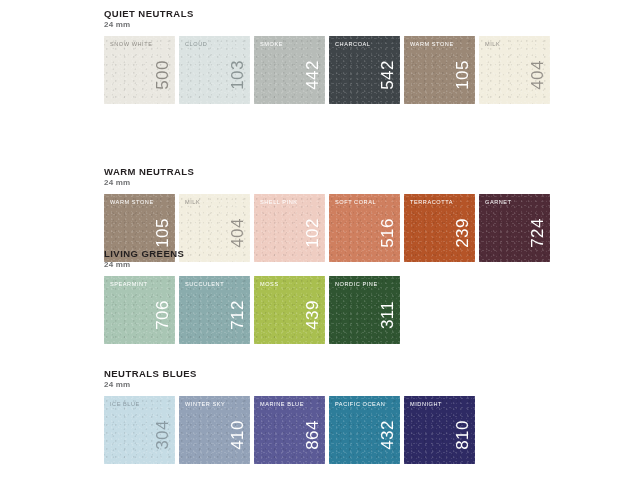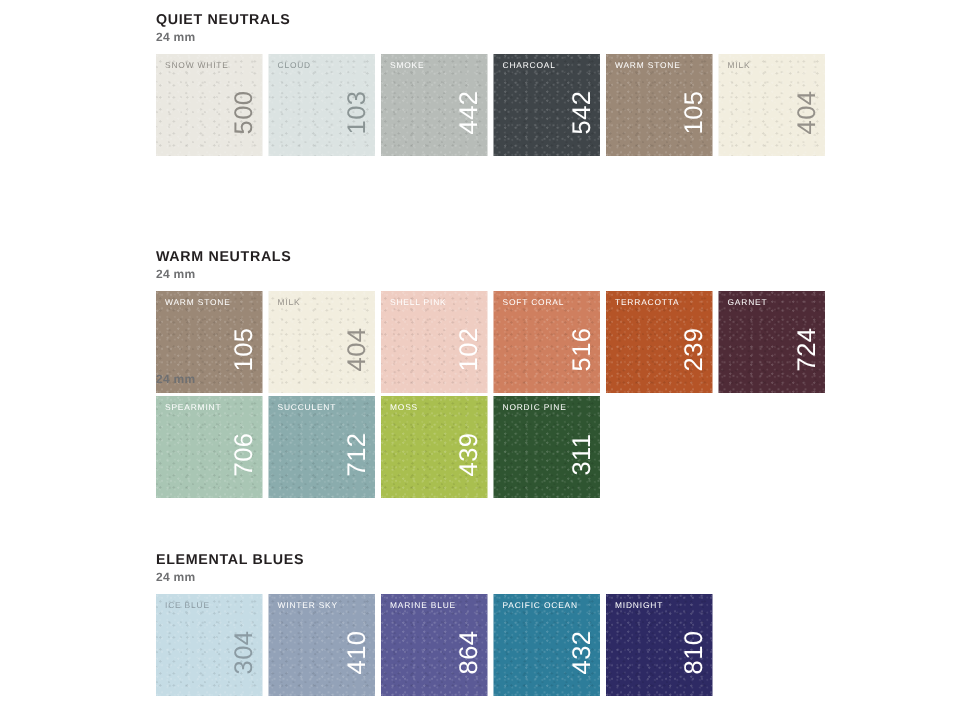--- a/index.html
+++ b/index.html
@@ -198,20 +198,21 @@
         <div class="swatch" style="background: rgb(79, 43, 55);">
           <div class="swatch-texture"></div>
           <div class="swatch-name" style="color: rgb(255, 255, 255);">GARNET</div>
           <div class="code-wrap">
             <div class="code-inner" style="color: rgb(255, 255, 255);">724</div>
           </div>
         </div>
       </div>
     </div>
     <div class="palette-section" style="top: 248px;">
+      <div class="section-title">LIVING GREENS</div>
       <div class="section-sub">24 mm</div>
       <div class="swatch-row">
         <div class="swatch" style="background: rgb(169, 198, 180);">
           <div class="swatch-texture"></div>
           <div class="swatch-name" style="color: rgb(255, 255, 255);">SPEARMINT</div>
           <div class="code-wrap">
             <div class="code-inner" style="color: rgb(255, 255, 255);">706</div>
           </div>
         </div>
         <div class="swatch" style="background: rgb(138, 172, 173);">
@@ -231,21 +232,21 @@
         <div class="swatch" style="background: rgb(47, 85, 49);">
           <div class="swatch-texture"></div>
           <div class="swatch-name" style="color: rgb(255, 255, 255);">NORDIC PINE</div>
           <div class="code-wrap">
             <div class="code-inner" style="color: rgb(255, 255, 255);">311</div>
           </div>
         </div>
       </div>
     </div>
     <div class="palette-section" style="top: 368px;">
-      <div class="section-title">ELEMENTAL BLUES</div>
+      <div class="section-title">NEUTRALS BLUES</div>
       <div class="section-sub">24 mm</div>
       <div class="swatch-row">
         <div class="swatch" style="background: rgb(197, 220, 229);">
           <div class="swatch-texture"></div>
           <div class="swatch-name" style="color: rgb(139, 155, 163);">ICE BLUE</div>
           <div class="code-wrap">
             <div class="code-inner" style="color: rgb(139, 155, 163);">304</div>
           </div>
         </div>
         <div class="swatch" style="background: rgb(147, 162, 184);">

